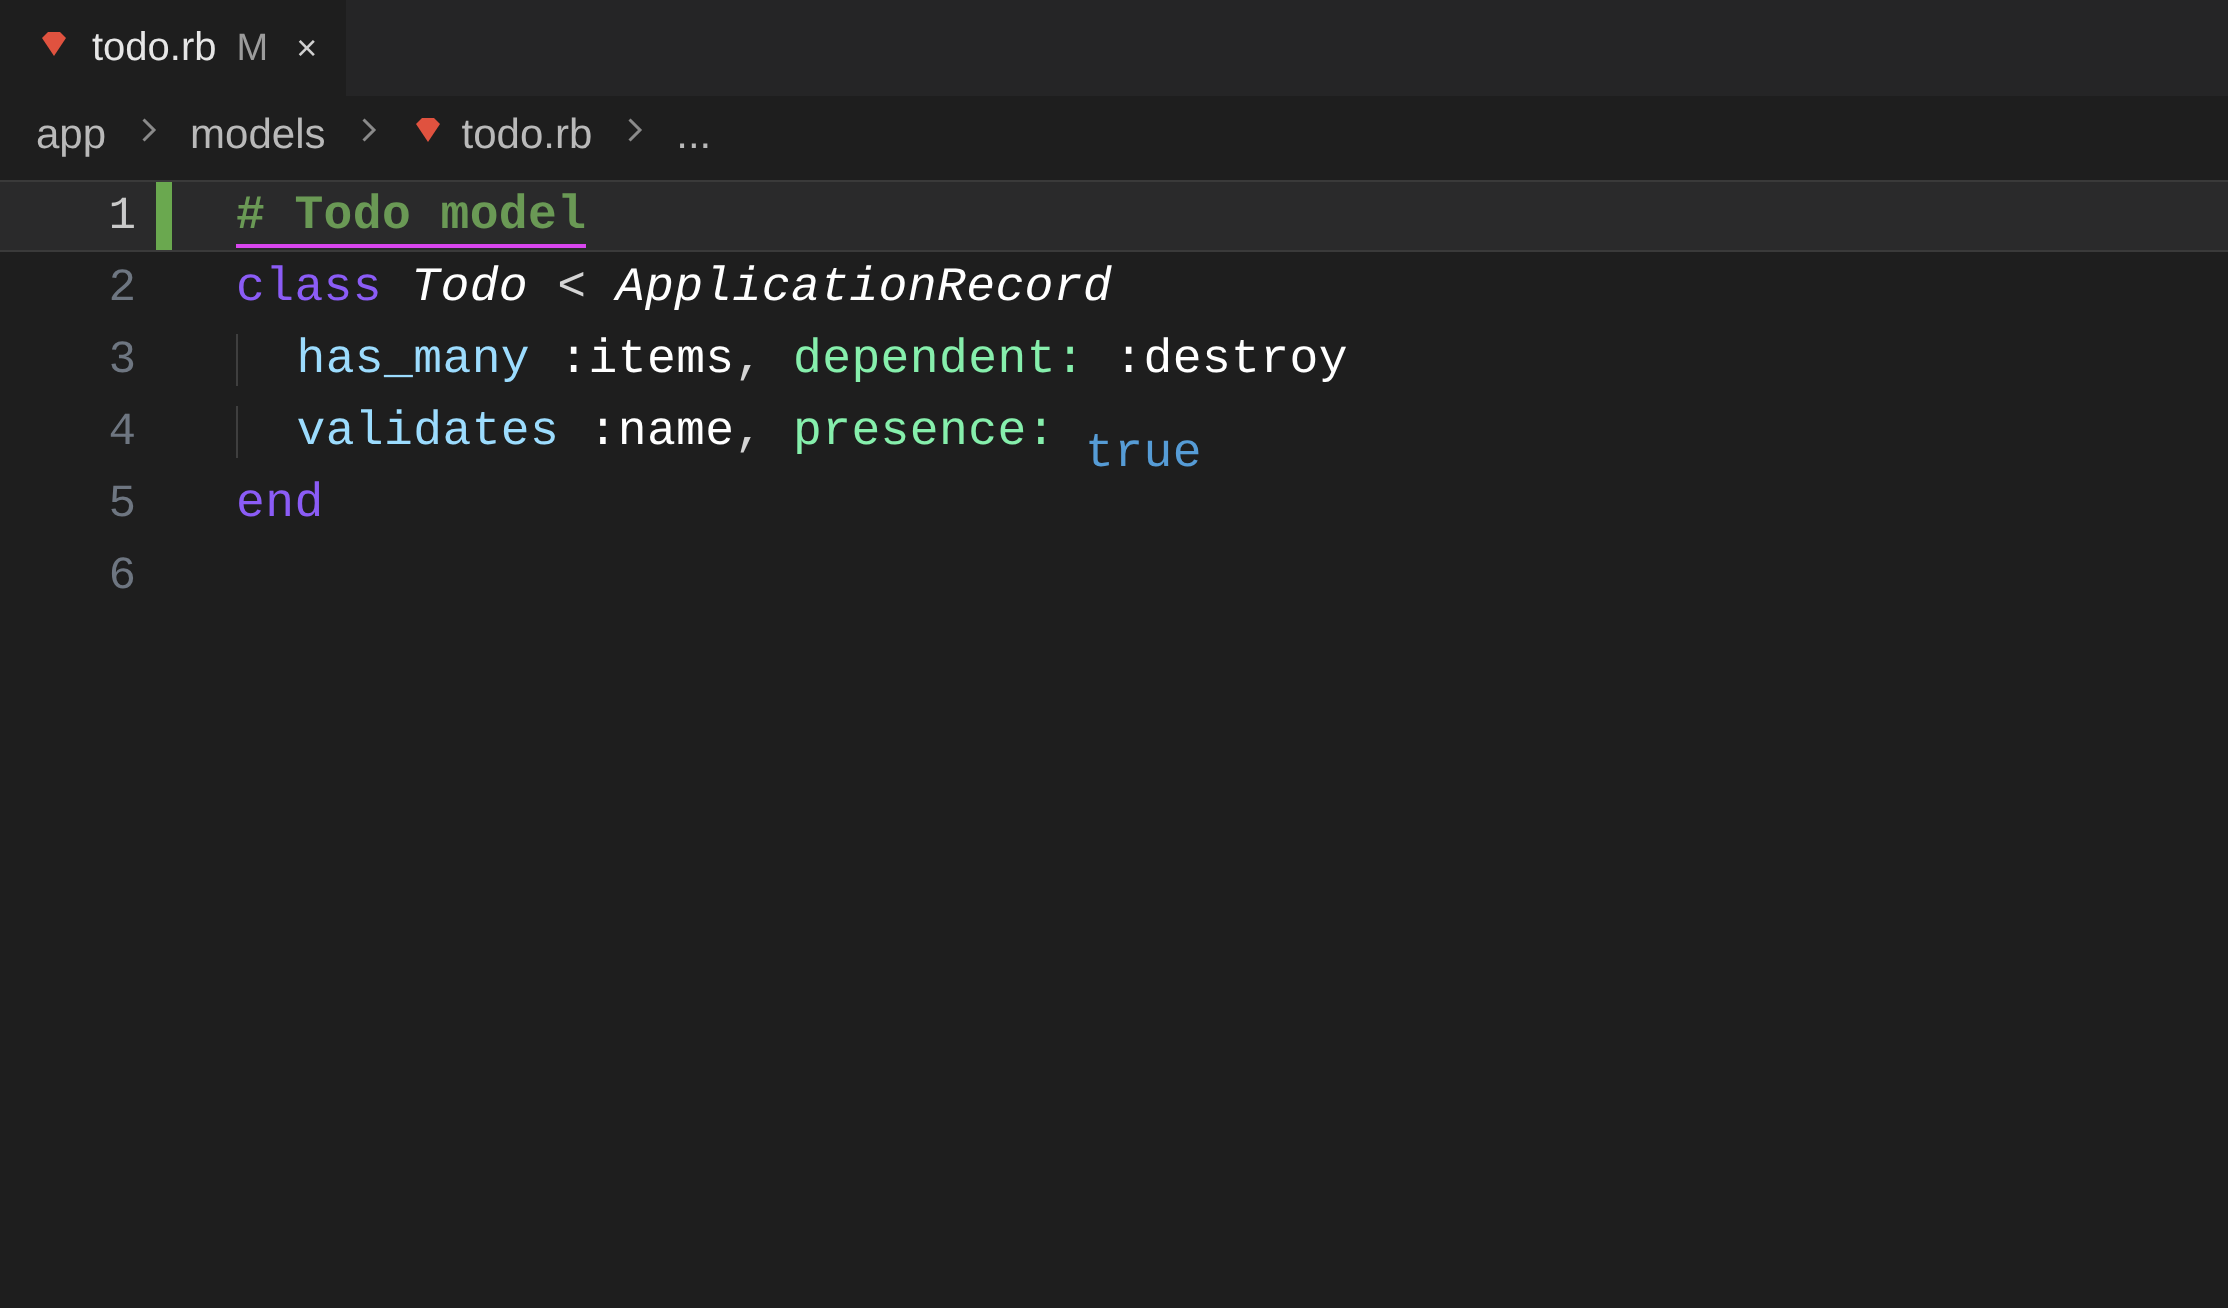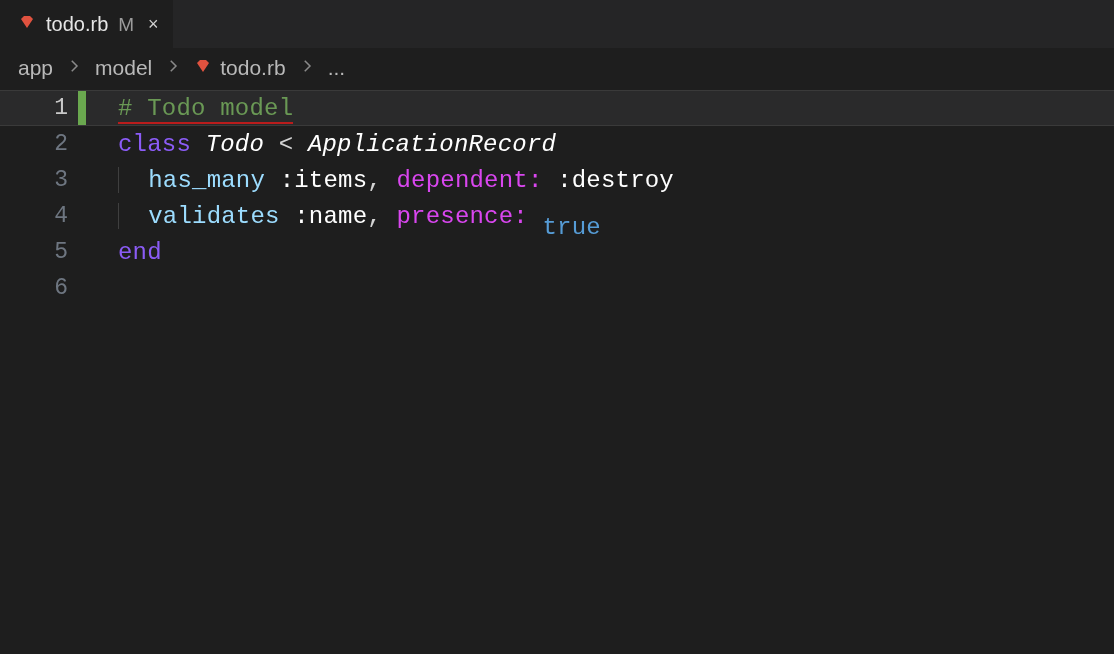--- a/index.html
+++ b/index.html
@@ -106,26 +106,27 @@
     height: 26px;
     background: #3f3f3f;
     vertical-align: middle;
   }
   .tok-comment { color: #6A9955; white-space: pre; }
   .tok-keyword { color: #8b5cf6; white-space: pre; }
   .tok-class   { color: #ffffff; white-space: pre; font-style: italic; }
   .tok-op      { color: #d4d4d4; white-space: pre; }
   .tok-symbol  { color: #ffffff; white-space: pre; }
   .tok-punct   { color: #d4d4d4; white-space: pre; }
-  .tok-param   { color: #d946ef; white-space: pre; }
+  .tok-param   { color: #86efac; white-space: pre; }
   .tok-bool    { color: #569CD6; white-space: pre; margin-top: 23px; }
   .tok-ident   { color: #9CDCFE; white-space: pre; }
   .squiggle {
-    border-bottom: 2px solid #b91c1c;
+    border-bottom: 2px solid #d946ef;
     border-bottom-style: wavy;
+    font-weight: bold;
   }
   .ruby-icon {
     display: inline-block;
   }
   .chevron svg { width: 18px; height: 18px; }
 </style>
 </head>
 <body>
 
 <div class="tabbar">
@@ -144,21 +145,21 @@
 <div class="breadcrumb-bar">
   <span class="crumb">
       <span>app</span>
     </span>
   <span class="sep chevron">
     <svg viewBox="0 0 24 24">
         <path fill="none" stroke="#8a8a8a" stroke-width="2" d="M9 5l7 7-7 7"></path>
       </svg>
   </span>
   <span class="crumb">
-      <span>model</span>
+      <span>models</span>
     </span>
   <span class="sep chevron">
     <svg viewBox="0 0 24 24">
         <path fill="none" stroke="#8a8a8a" stroke-width="2" d="M9 5l7 7-7 7"></path>
       </svg>
   </span>
   <span class="crumb">
     <span class="ruby-icon">
       <svg width="18" height="18" viewBox="0 0 24 24">
           <path fill="#e0523f" d="M4 8 L8 4 H16 L20 8 L12 20 Z"></path>

